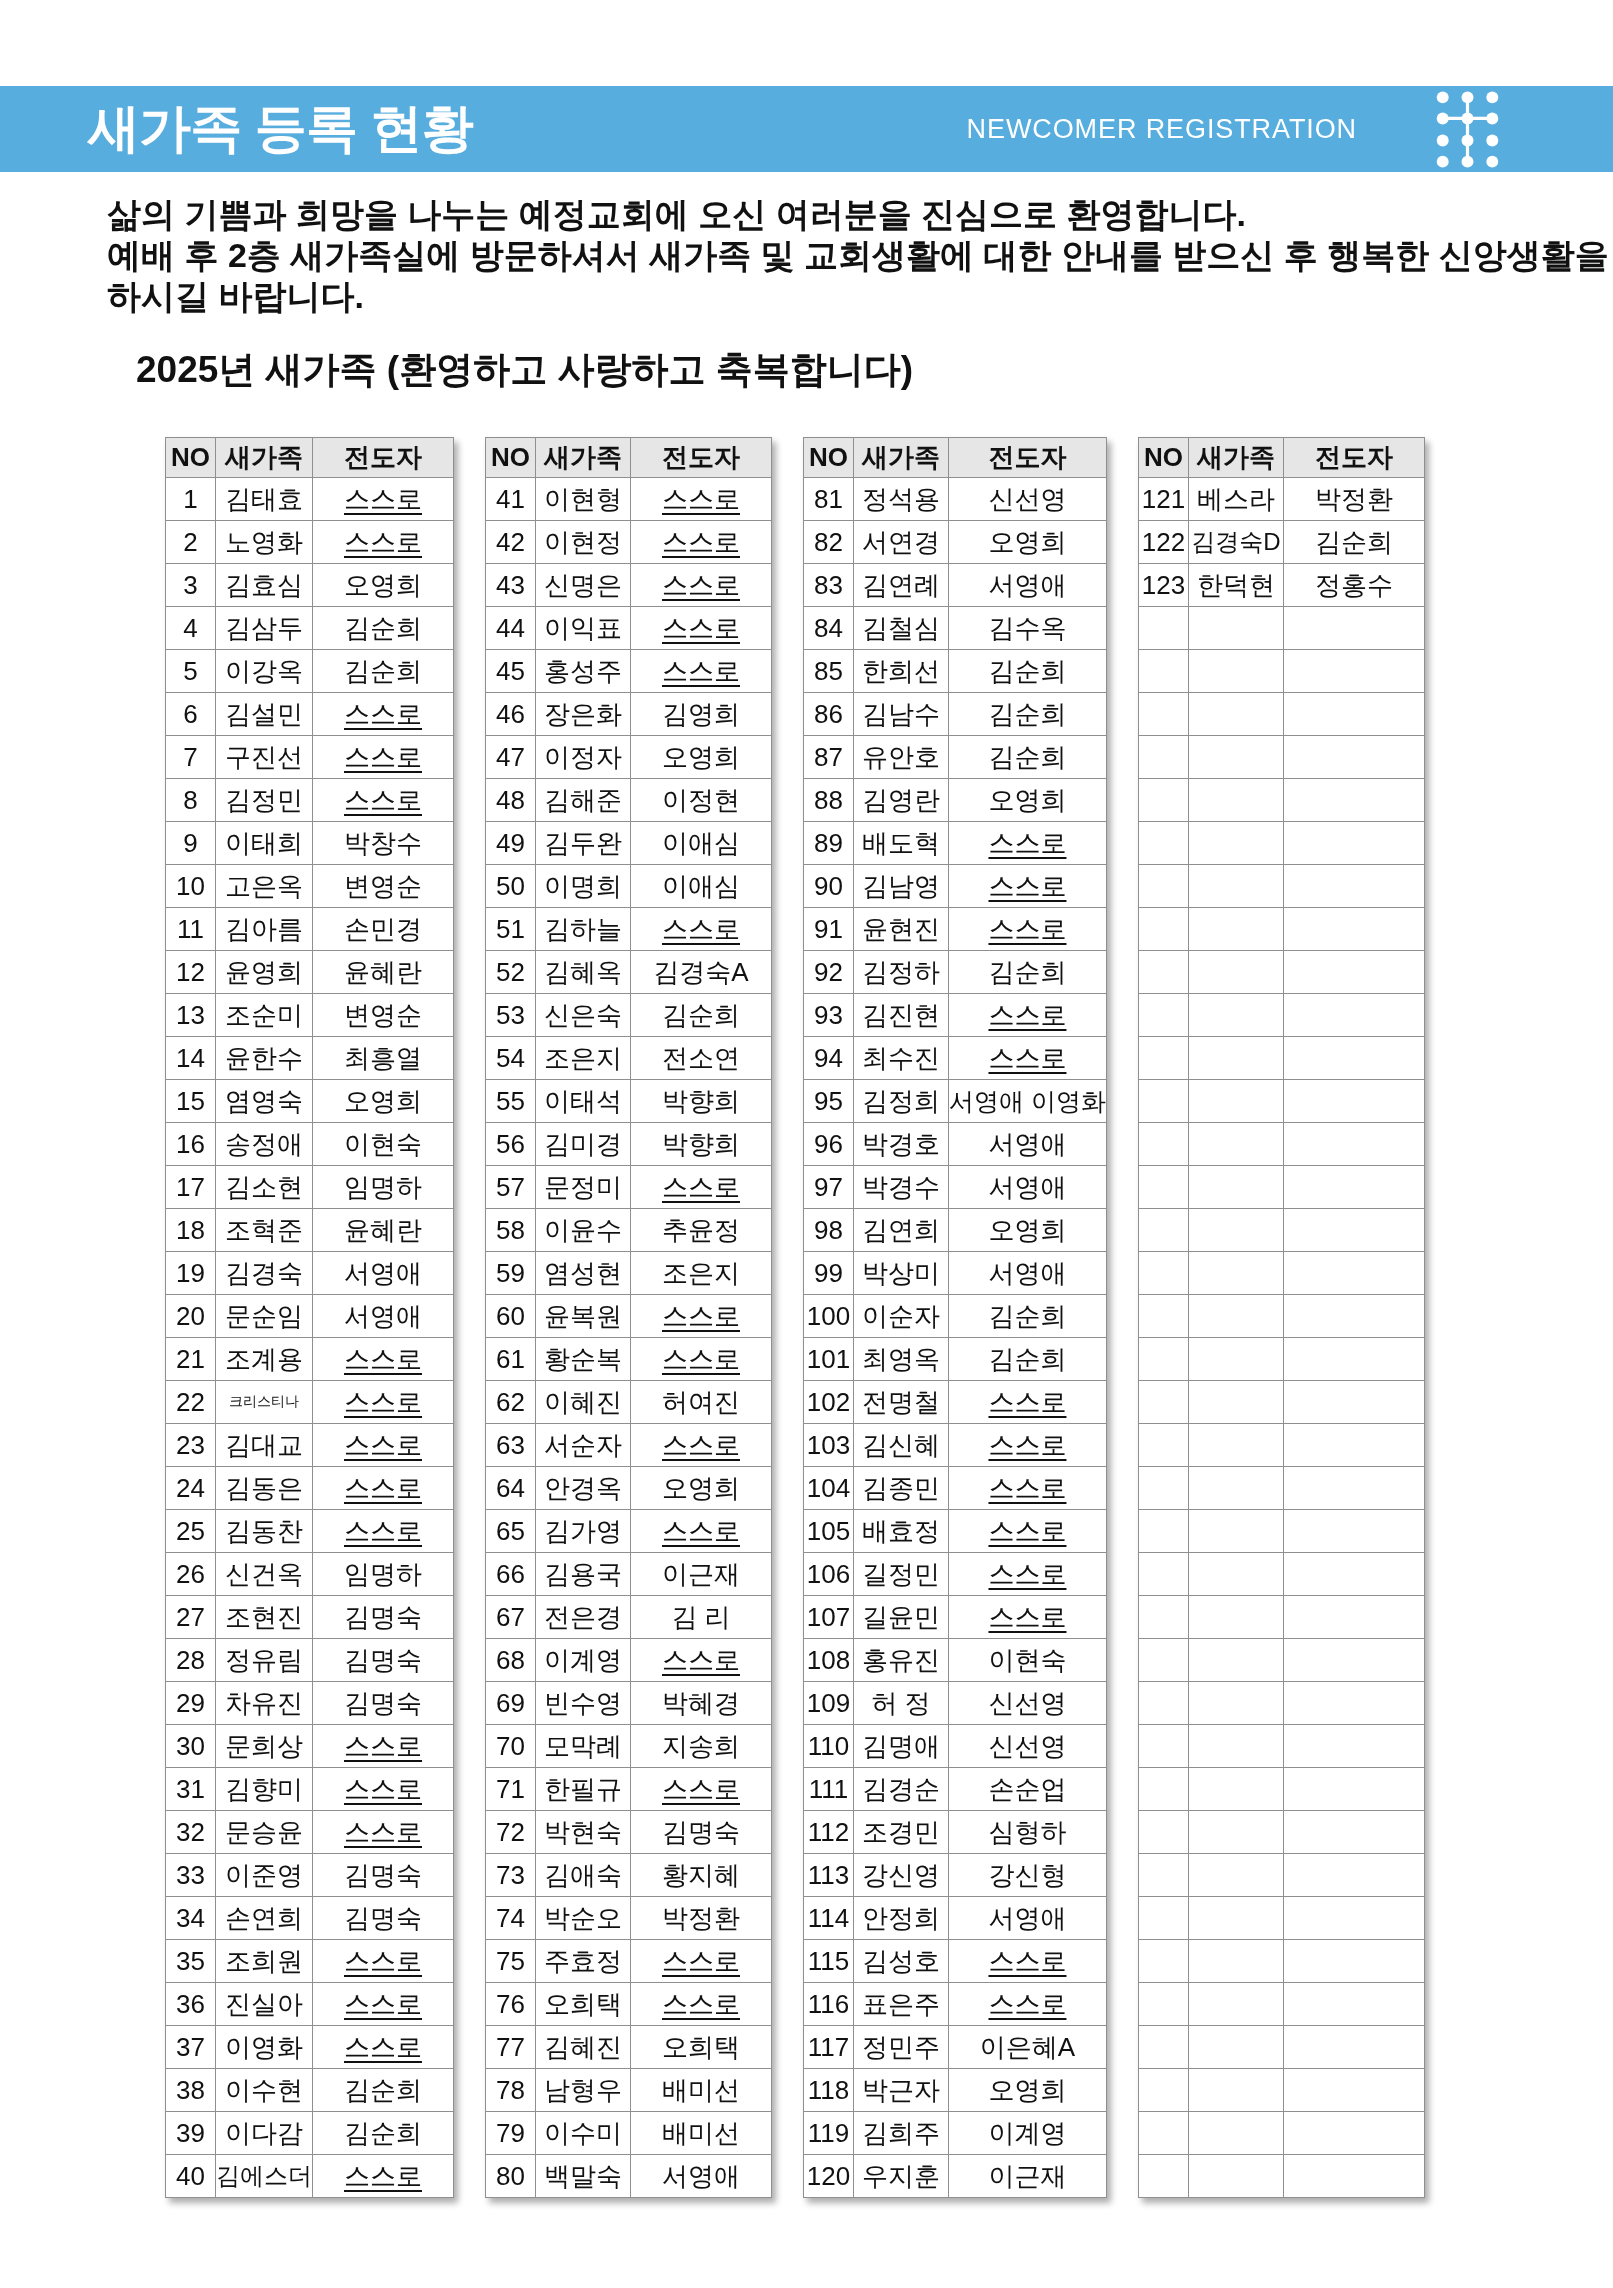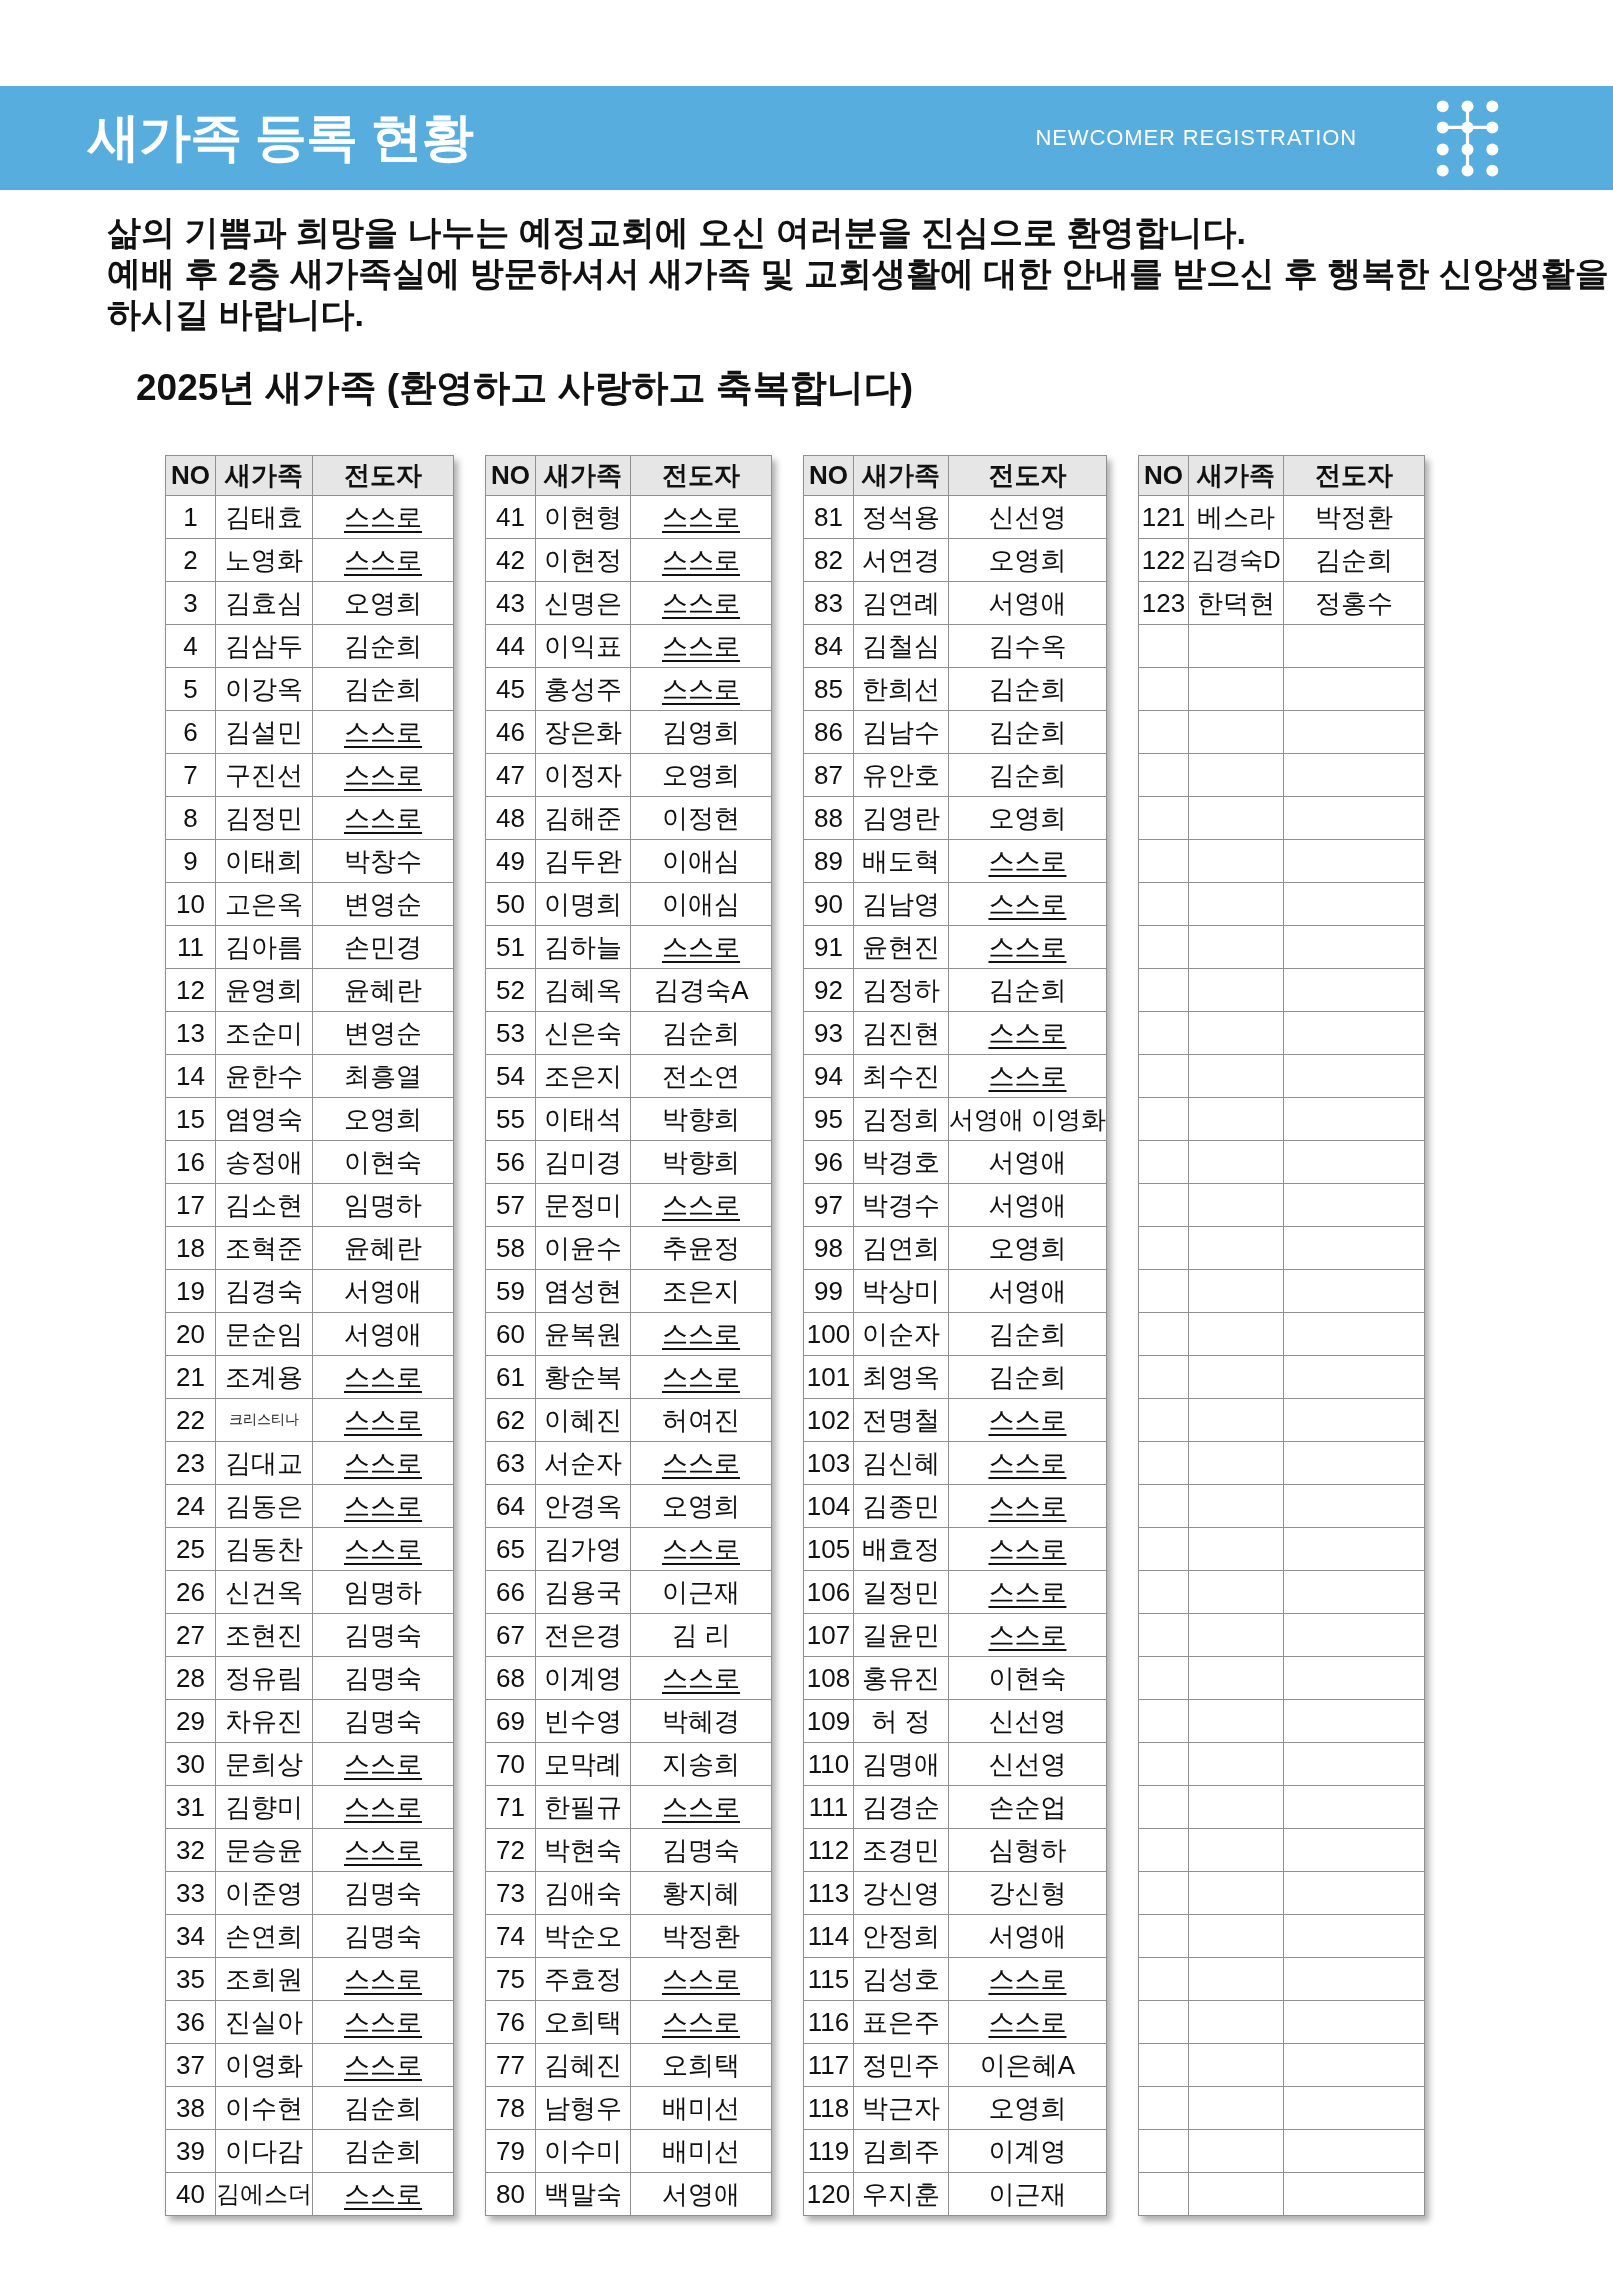--- a/index.html
+++ b/index.html
@@ -2,29 +2,29 @@
 <html style="font-size:14.8px"><head>
 <meta charset="utf-8">
 <style>
   html,body{margin:0;padding:0;background:#ffffff;}
   body{
     width:1613px;height:2289px;position:relative;
     font-family:"Liberation Sans","DejaVu Sans",sans-serif;
     color:#111;
   }
   .topbar{
-    margin-top:86px;height:104px;background:#58ADDF;
+    margin-top:86px;height:86px;background:#58ADDF;
     display:flex;align-items:center;
   }
   .bar-title{
     margin-left:88px;font-size:52px;font-weight:bold;color:#ffffff;
     letter-spacing:-0.9px;white-space:nowrap;
   }
   .bar-sub{
-    margin-left:auto;font-size:22px;color:#ffffff;letter-spacing:0.9px;
+    margin-left:auto;font-size:27px;color:#ffffff;letter-spacing:0.9px;
     white-space:nowrap;
   }
   .bar-icon{margin-left:78px;margin-right:113px;display:block;}
   .intro{
     margin:22px 0 0 107px;font-size:34px;font-weight:bold;line-height:41px;
   }
   .section-title{
     margin:28px 0 0 136px;font-size:37px;font-weight:bold;
   }
   .tables{

